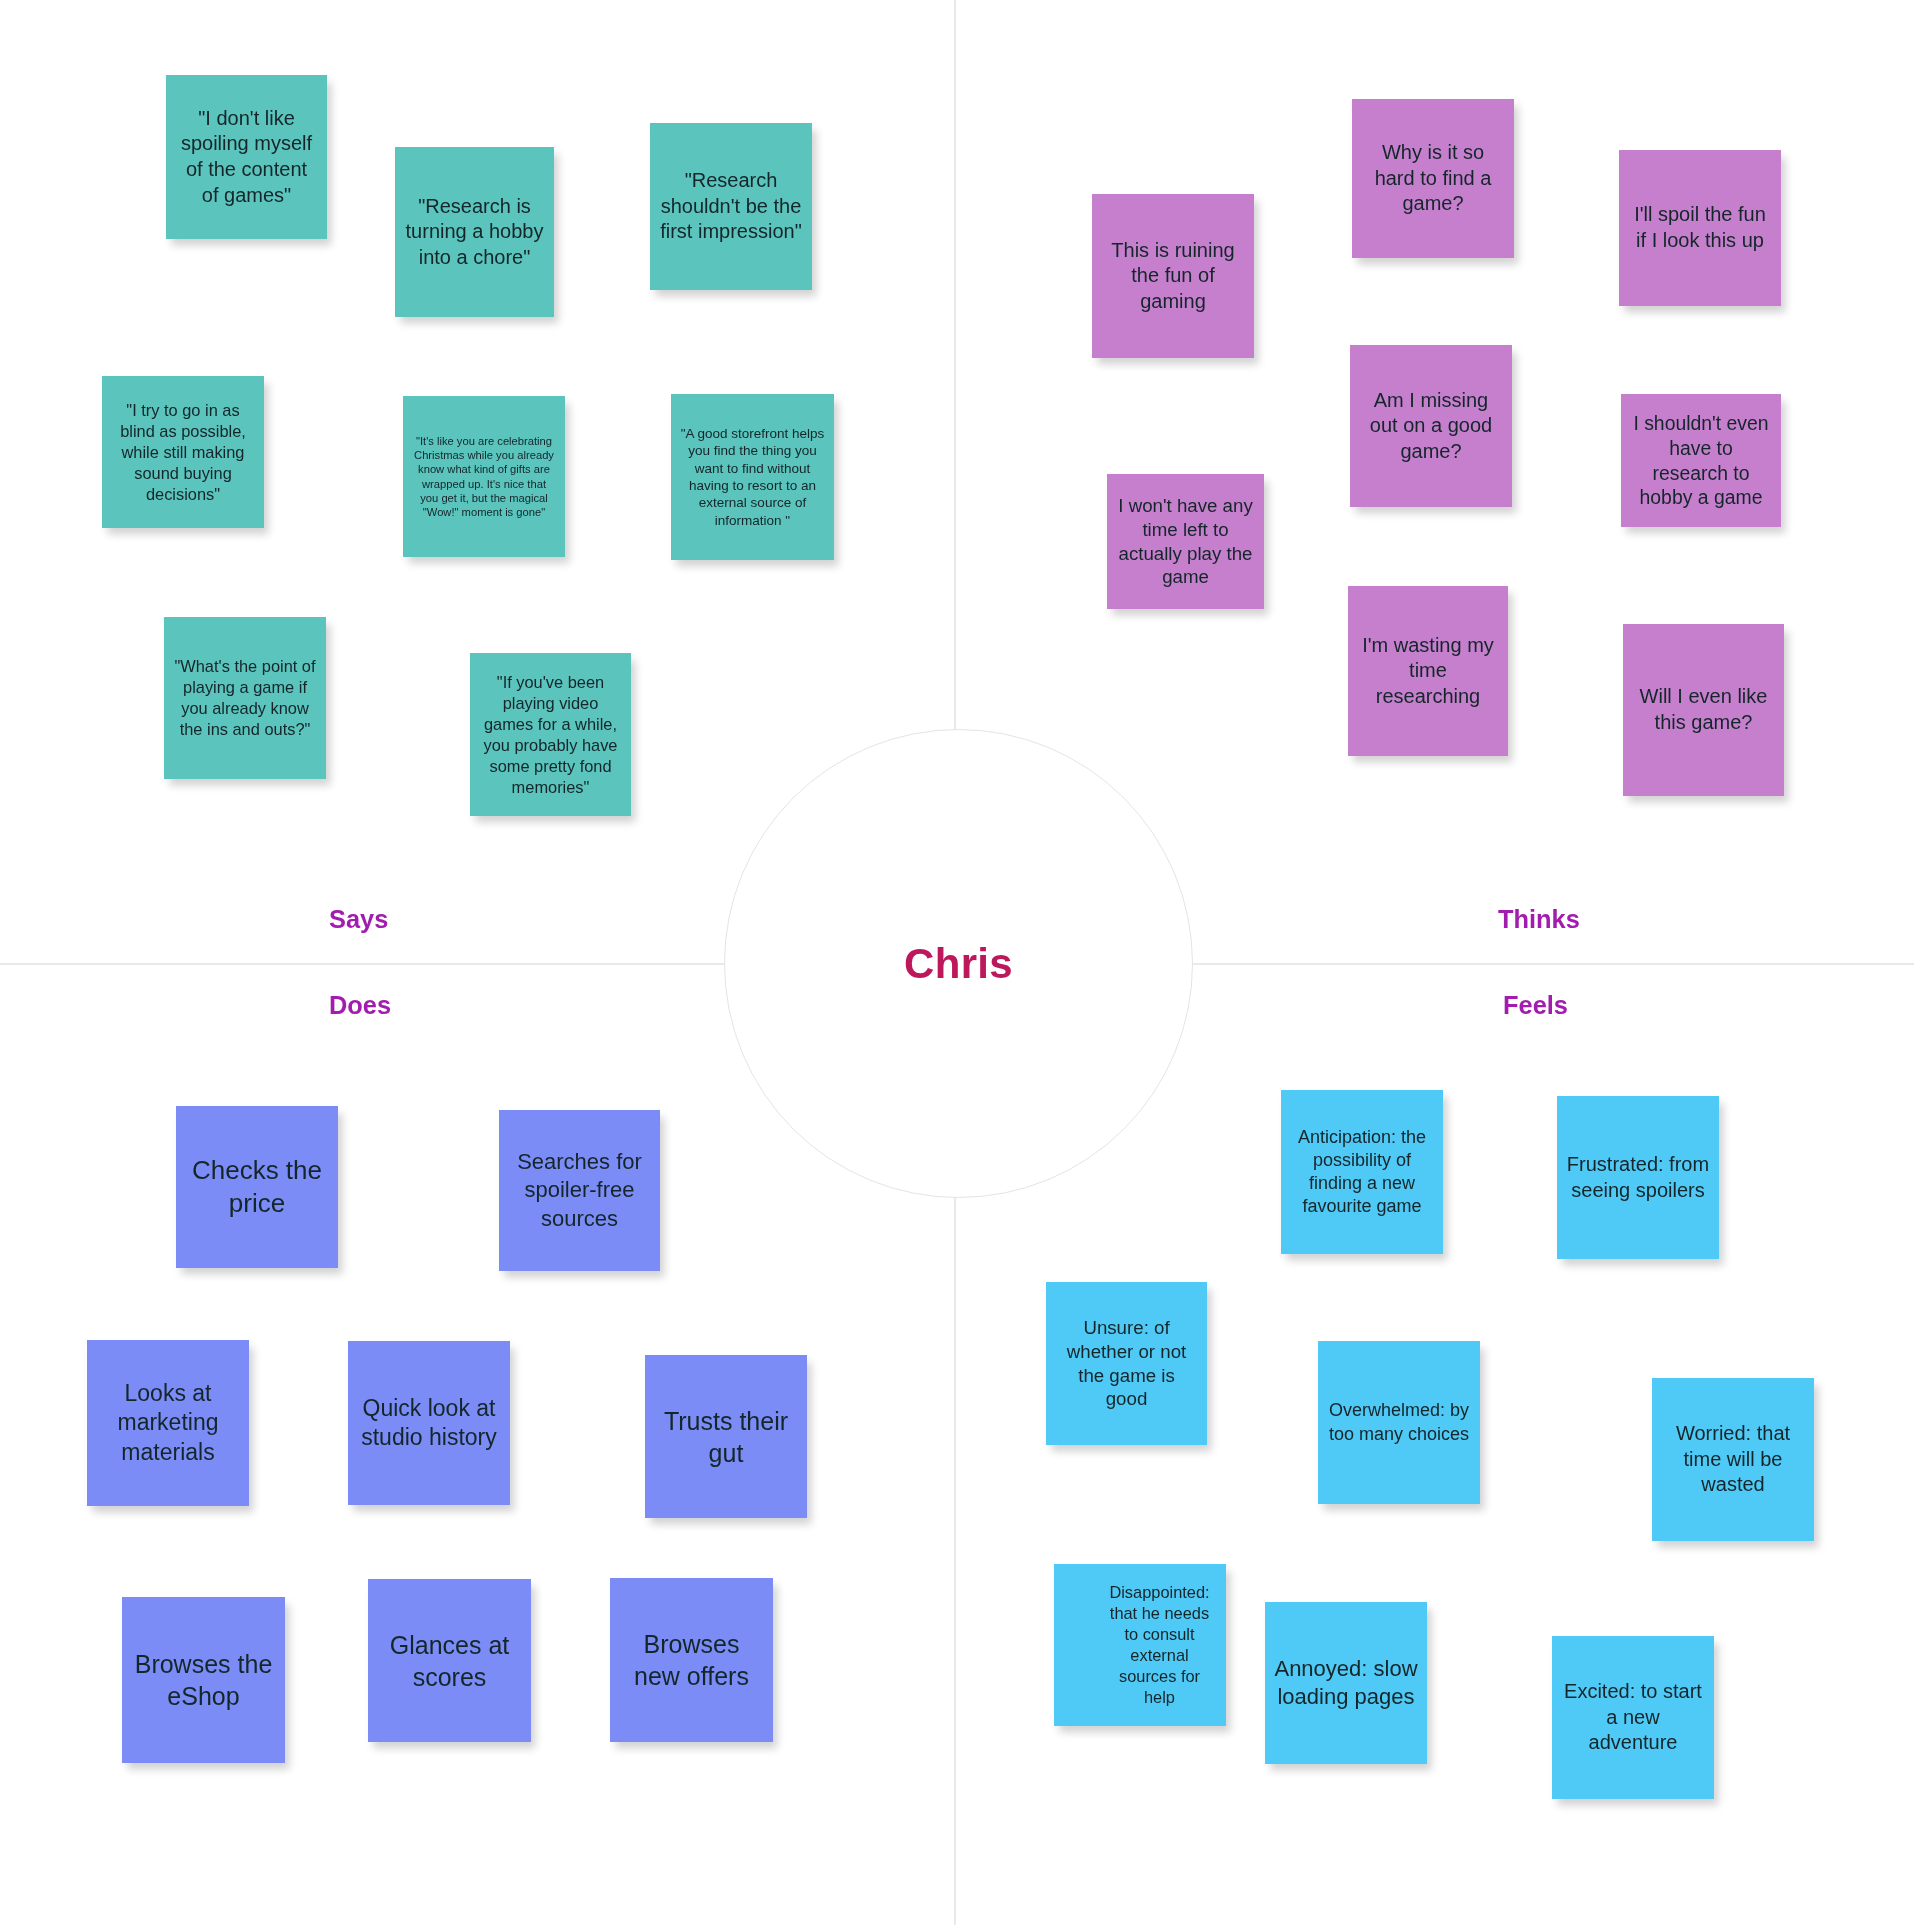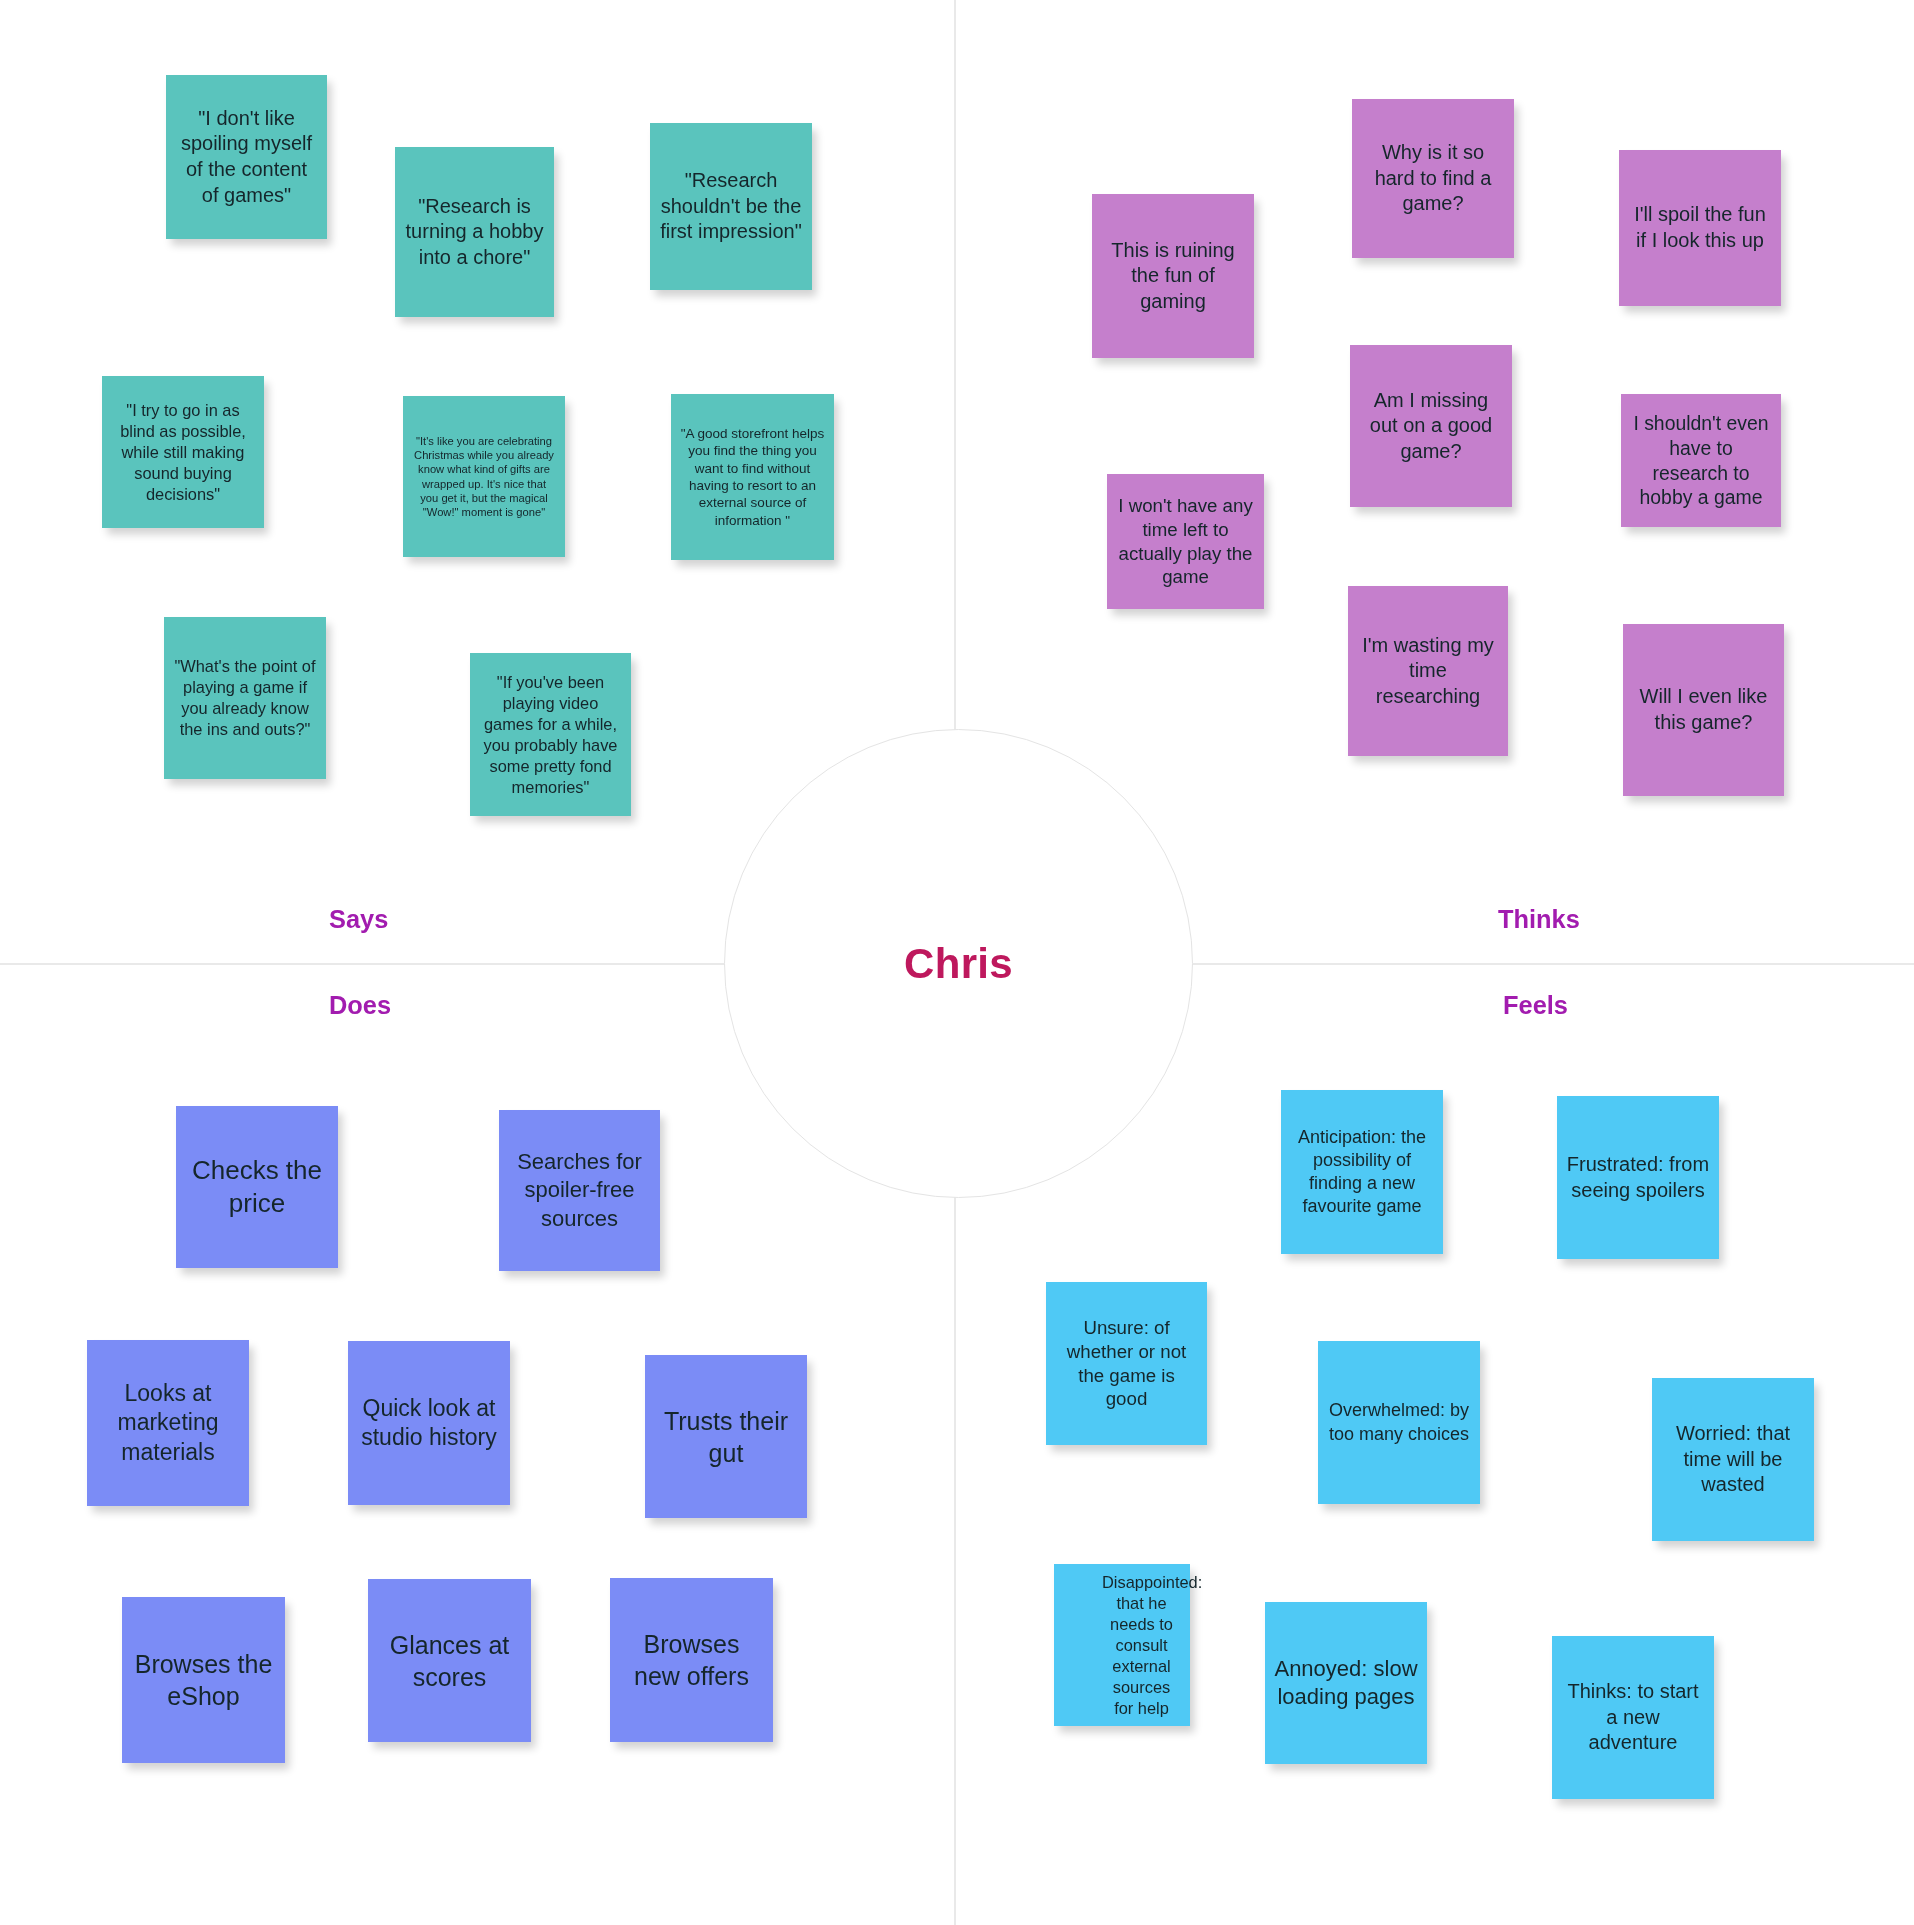--- a/index.html
+++ b/index.html
@@ -180,28 +180,28 @@
   <div class="note c-feels" style="left:1046px;top:1282px;width:161px;height:163px;font-size:18.7px;">
     <span>Unsure: of whether or not the game is good</span>
   </div>
   <div class="note c-feels" style="left:1318px;top:1341px;width:162px;height:163px;font-size:18px;">
     <span>Overwhelmed: by too many choices</span>
   </div>
   <div class="note c-feels" style="left:1652px;top:1378px;width:162px;height:163px;font-size:20px;">
     <span>Worried: that time will be wasted</span>
   </div>
 
-  <div class="note c-feels" style="left:1054px;top:1564px;width:136px;height:162px;font-size:16.4px;padding-left:48px;">
+  <div class="note c-feels" style="left:1054px;top:1564px;width:172px;height:162px;font-size:16.4px;padding-left:48px;">
     <span>Disappointed: that he needs to consult external sources for help</span>
   </div>
   <div class="note c-feels" style="left:1265px;top:1602px;width:162px;height:162px;font-size:22px;">
     <span>Annoyed: slow loading pages</span>
   </div>
   <div class="note c-feels" style="left:1552px;top:1636px;width:162px;height:163px;font-size:20px;">
-    <span>Thinks: to start a new adventure</span>
+    <span>Excited: to start a new adventure</span>
   </div>
 
   <div class="quad-label lbl-says">Says</div>
   <div class="quad-label lbl-thinks">Thinks</div>
   <div class="quad-label lbl-does">Does</div>
   <div class="quad-label lbl-feels">Feels</div>
 
   <div class="center-circle">
     <div class="center-name">Chris</div>
   </div>

